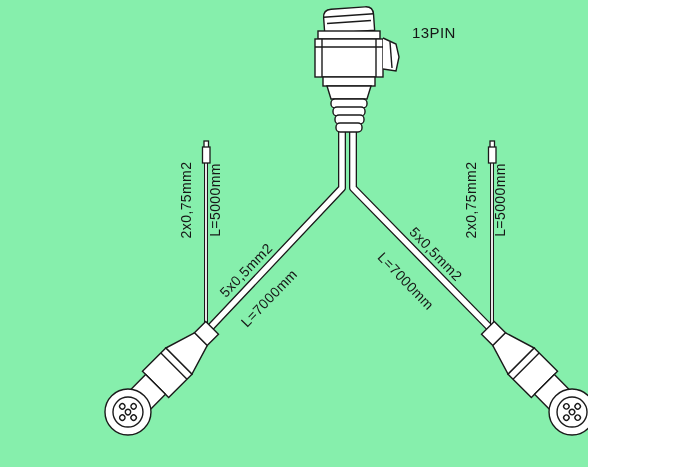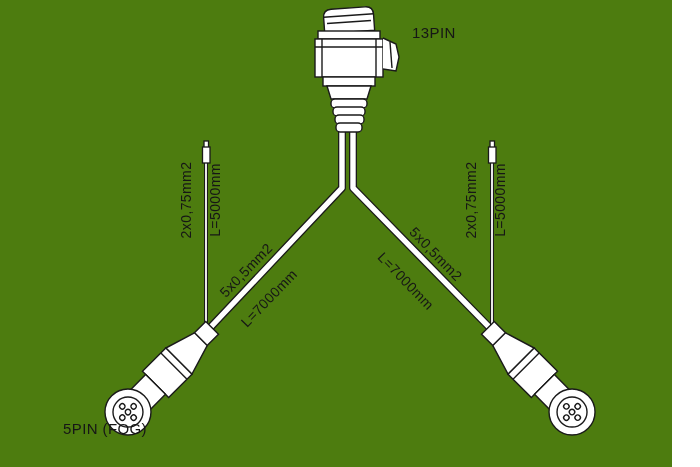--- a/index.html
+++ b/index.html
@@ -1,21 +1,21 @@
 <!DOCTYPE html>
 <html><head>
 <meta charset="utf-8">
 <style>
   * { margin:0; padding:0; box-sizing:border-box; }
   html,body { background:#ffffff; }
   body { font-family:"Liberation Sans", sans-serif; }
   .stage {
     position:relative;
-    width:672px; height:467px;
-    background:#4d7c0f;
+    width:588px; height:467px;
+    background:#86efac;
     overflow:hidden;
   }
   .stage svg { position:absolute; left:0; top:0; }
   .lbl {
     position:absolute;
     color:#161616;
     white-space:nowrap;
     letter-spacing:0.4px;
   }
   .lbl-big  { font-size:15px; font-weight:400; }
@@ -104,21 +104,20 @@
         <circle cx="108" cy="0" r="2.7"></circle>
         <circle cx="124" cy="0" r="2.7"></circle>
         <circle cx="116" cy="-8" r="2.7"></circle>
         <circle cx="116" cy="8" r="2.7"></circle>
       </g>
     </g>
   </svg>
 
   <div class="lbl lbl-big" style="left:412px; top:24px;">13PIN</div>
 
-  <div class="lbl lbl-big" style="left:63px; top:420px;">5PIN (FOG)</div>
 
 
   <div class="lbl lbl-rot" style="left:186px; top:200px; transform:translate(-50%,-50%) rotate(-90deg);">2x0,75mm2</div>
   <div class="lbl lbl-rot" style="left:215px; top:200px; transform:translate(-50%,-50%) rotate(-90deg);">L=5000mm</div>
 
   <div class="lbl lbl-rot" style="left:471px; top:200px; transform:translate(-50%,-50%) rotate(-90deg);">2x0,75mm2</div>
   <div class="lbl lbl-rot" style="left:500px; top:200px; transform:translate(-50%,-50%) rotate(-90deg);">L=5000mm</div>
 
   <div class="lbl lbl-rot" style="left:246px; top:270px; transform:translate(-50%,-50%) rotate(-46deg);">5x0,5mm2</div>
   <div class="lbl lbl-rot" style="left:269px; top:298px; transform:translate(-50%,-50%) rotate(-46deg);">L=7000mm</div>

